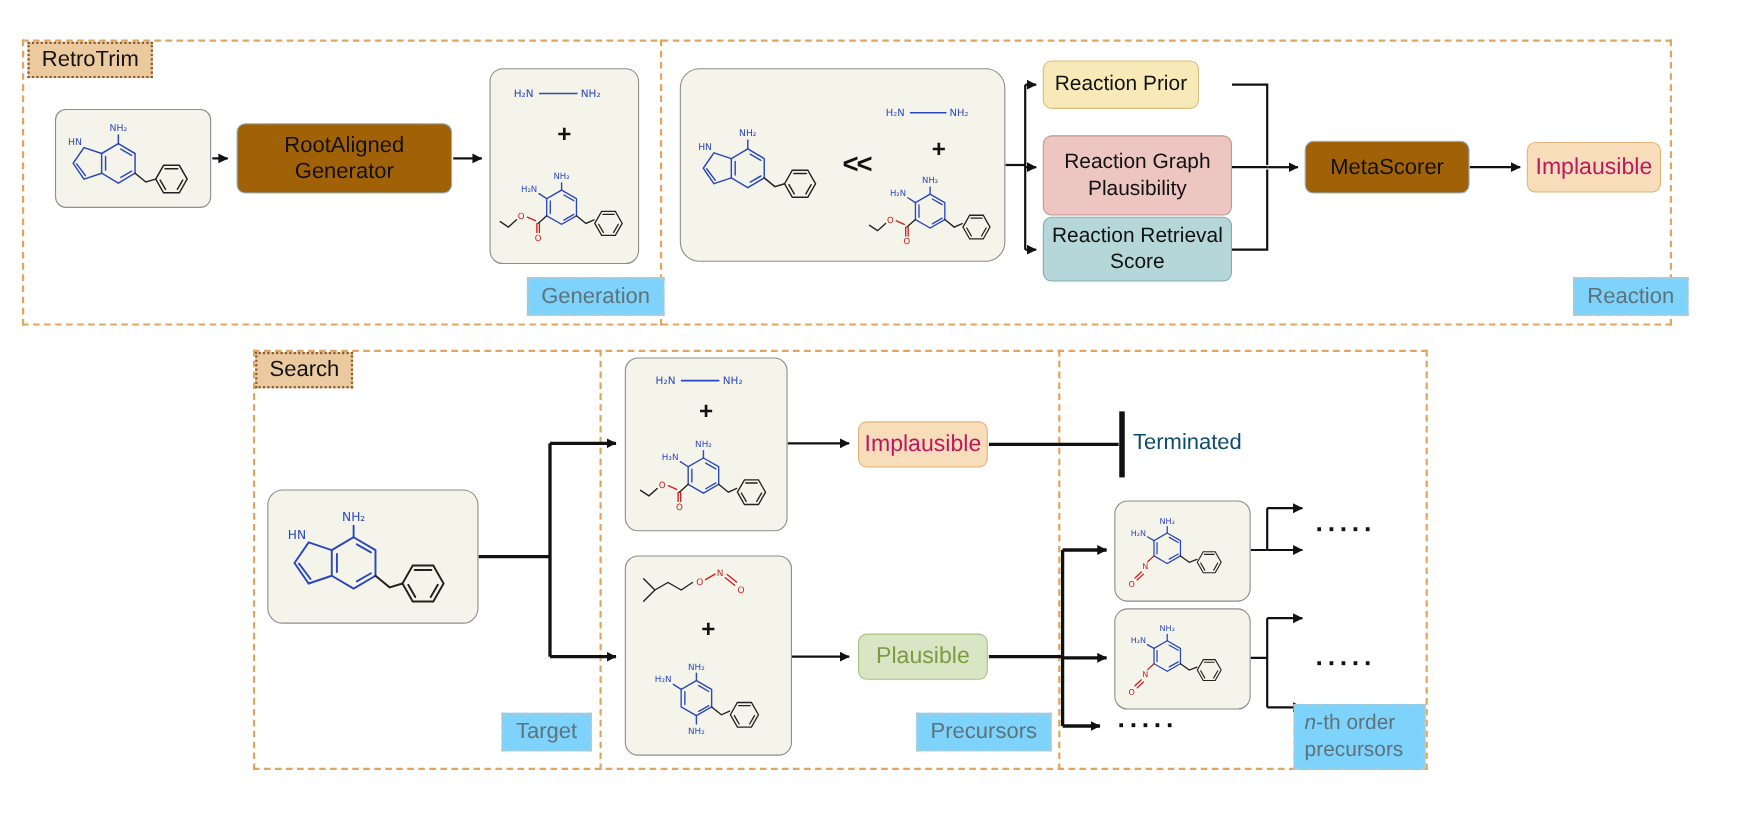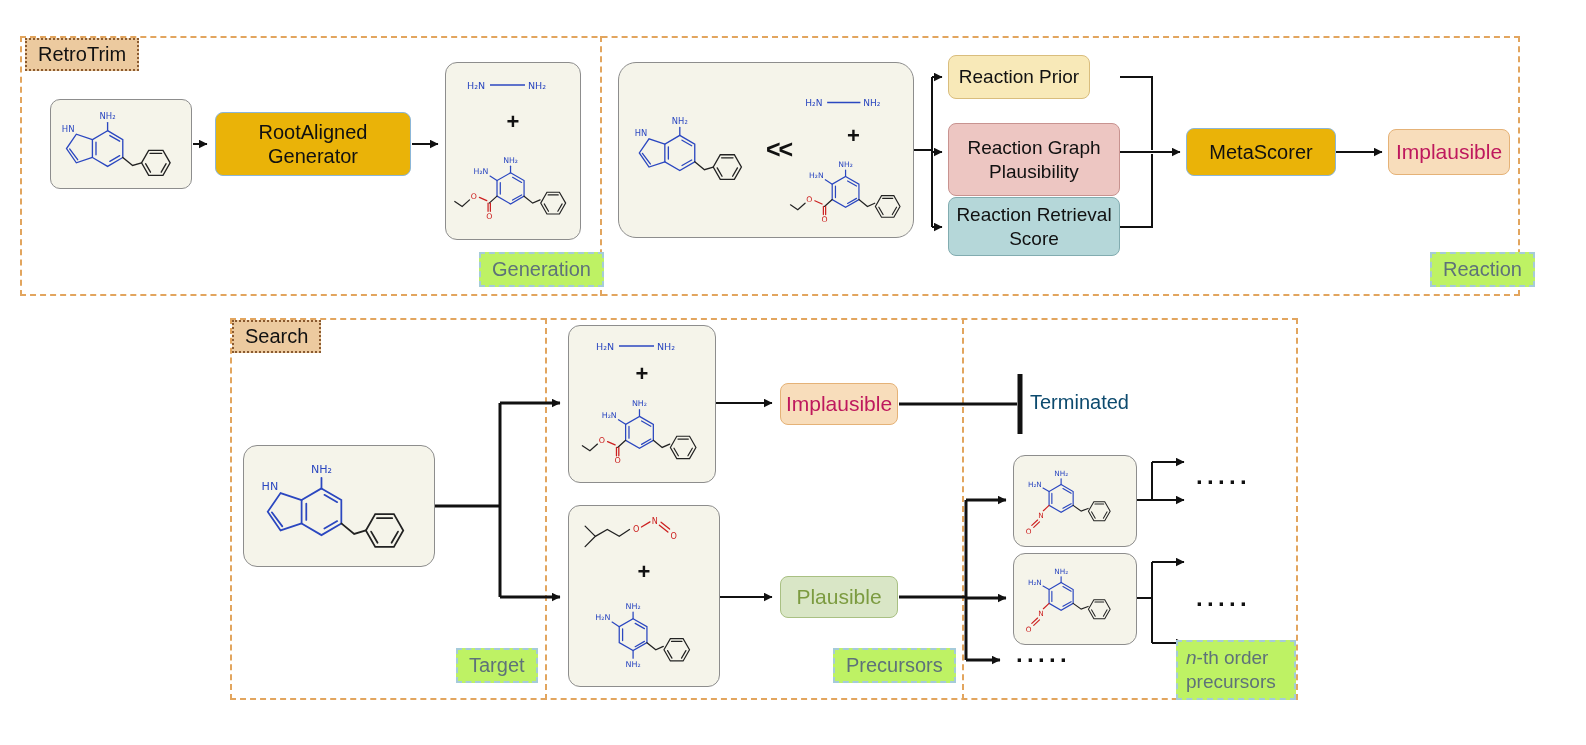--- a/index.html
+++ b/index.html
@@ -5,32 +5,32 @@
   html,body { margin:0; padding:0; background:#ffffff; font-family:"Liberation Sans",sans-serif; }
   .canvas { position:relative; width:1586px; height:745px; background:#fff; overflow:hidden; }
 
   .dash-box { position:absolute; border:2px dashed #e2a55e; box-sizing:border-box; z-index:1; }
   .vdiv { position:absolute; border-left:2px dashed #e2a55e; width:0; z-index:1; }
 
   .overlay { position:absolute; left:0; top:0; z-index:2; }
 
   .tan-label { position:absolute; z-index:5; background:#ecca9f; border:2px dotted #8a5a30;
                padding:3px 11px; font-size:20px; color:#111; }
-  .cyan-label { position:absolute; z-index:5; background:#bef264; border:2px dashed #a5cbd9;
+  .cyan-label { position:absolute; z-index:5; background:#7dd3fc; border:2px dashed #a5cbd9;
                 padding:4px 11px; font-size:20px; color:#5e7279; white-space:nowrap; }
   .cyan-label.nth { white-space:normal; text-align:left; font-size:19px; line-height:1.25; padding:4px 8px; }
 
   .mol-box { position:absolute; z-index:3; background:#f5f4ea; border:1.5px solid #8d8d8d;
              border-radius:12px; box-sizing:border-box; display:flex; align-items:center; justify-content:center; }
   .mol-box.stack { flex-direction:column; justify-content:space-between; }
 
   .flow-box { position:absolute; z-index:3; box-sizing:border-box; display:flex; align-items:center;
               justify-content:center; text-align:center; font-size:20px; border-radius:8px;
               color:#111; line-height:1.22; padding:2px 6px; }
-  .blue   { background:#eab308; border:1.5px solid #8bb6d8; }
+  .blue   { background:#a16207; border:1.5px solid #8bb6d8; }
   .yellow { background:#f8e9b8; border:1.5px solid #d9bd7d; font-size:19px; }
   .pink   { background:#edc6c2; border:1.5px solid #c89390; font-size:19px; }
   .teal   { background:#b5d7d9; border:1.5px solid #82acb0; font-size:19px; }
   .orange-verdict { background:#f8ddbb; border:1.5px solid #e5b277; color:#be185d; font-size:21px; }
   .green-verdict  { background:#d9e6c6; border:1.5px solid #a9c083; color:#7c9b40; font-size:21px; }
 
   .plus-inline { font-size:22px; font-weight:600; color:#111; line-height:1; }
   .plus-abs { position:absolute; font-size:22px; font-weight:600; color:#111; line-height:1; z-index:4; }
   .lshift { position:absolute; font-size:25px; font-weight:700; color:#111; line-height:1; z-index:4; letter-spacing:-2px; }
   .term-label { position:absolute; z-index:4; font-size:20px; color:#0c4a6e; }

